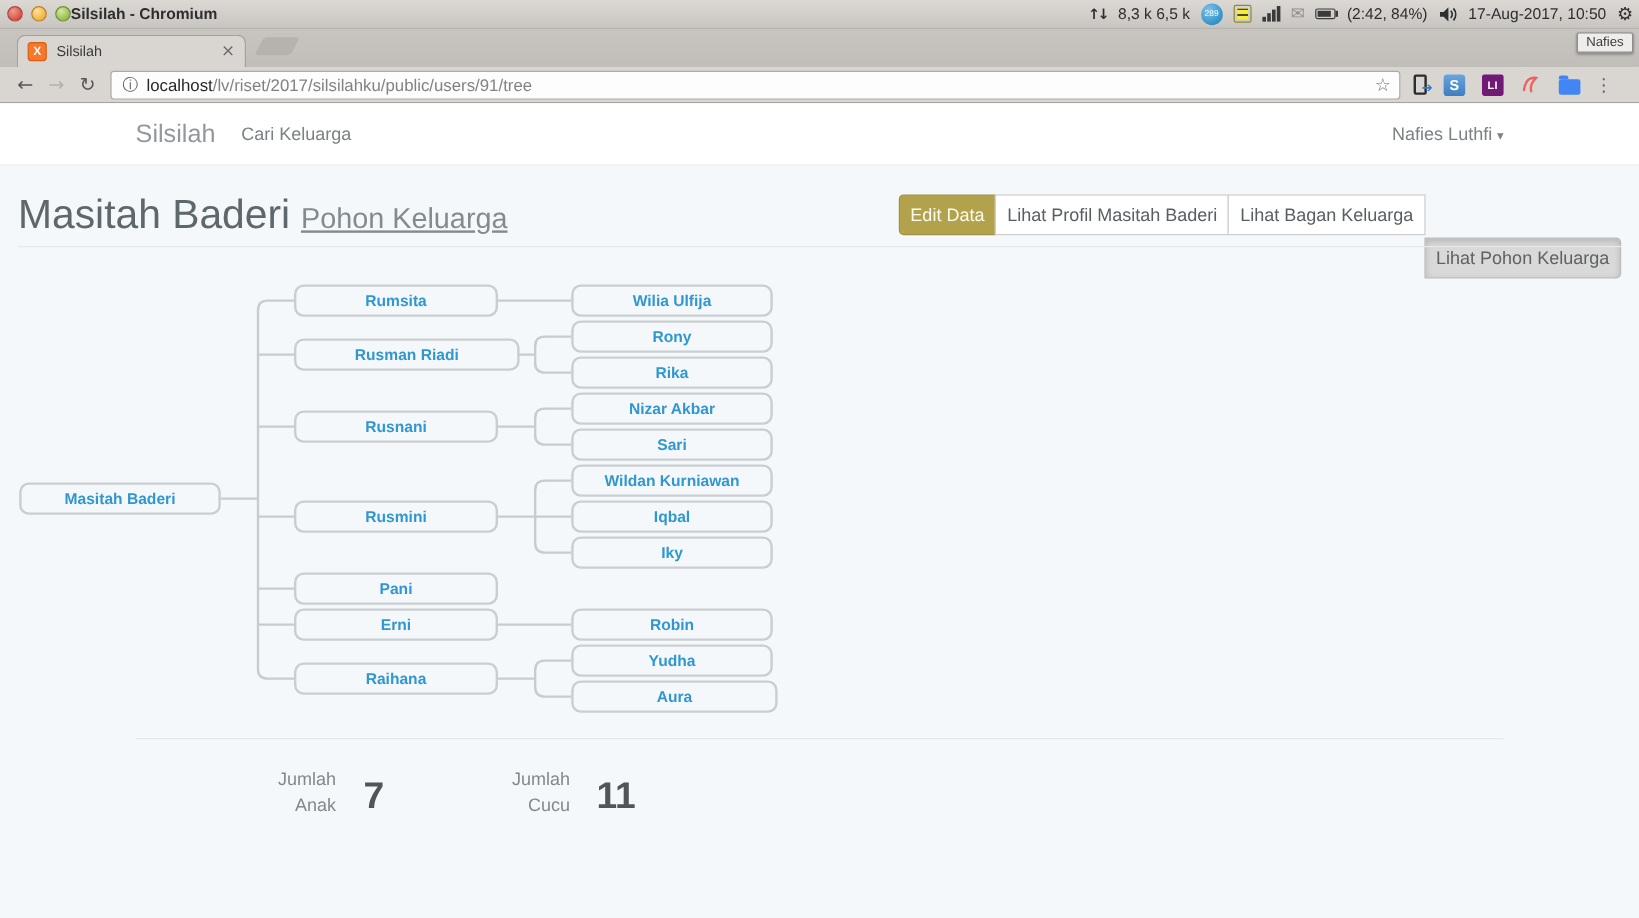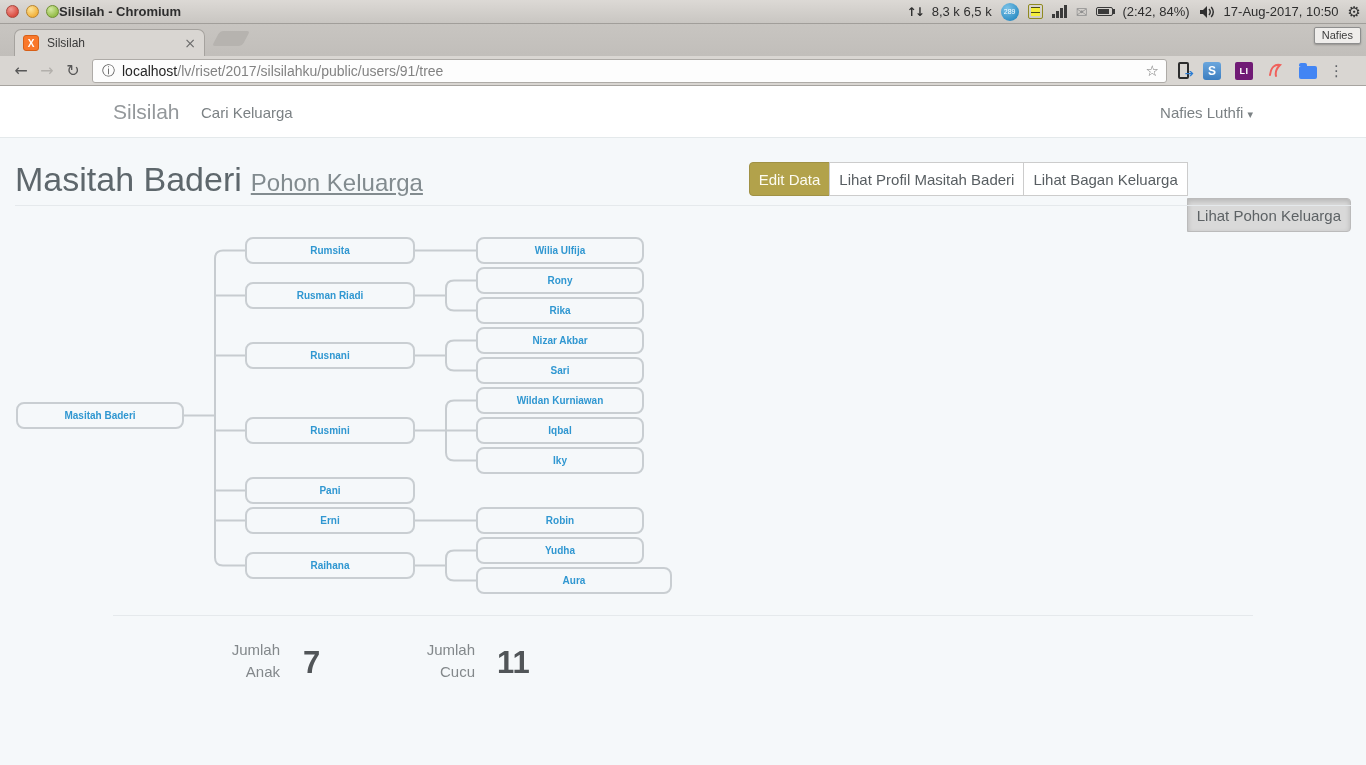--- a/index.html
+++ b/index.html
@@ -89,21 +89,21 @@
   .btn { height:34px; display:flex; align-items:center; padding:0 9px; font-size:15px;
     background:#fff; border:1px solid #ccc; color:#585e62; margin-left:-1px; white-space:nowrap; }
   .btn:first-child { border-radius:4px 0 0 4px; margin-left:0; }
   .btn:last-child { border-radius:0 4px 4px 0; }
   .btn.olive { background:#b2a24b; border-color:#a09145; color:#fcfbf1; }
   .btn.pressed { background:#d9d9d9; border-color:#bbb; color:#5d6265; box-shadow:inset 0 2px 5px rgba(0,0,0,.17);margin-top:36px; }
 
   .tree-svg { position:absolute; left:0; top:0; pointer-events:none; }
   .tree-svg path { fill:none; stroke:#c7ccd0; stroke-width:2; }
   .tnode { position:absolute; height:27px; border:2px solid #c9ced2; border-radius:8px;
-    background:#f5f8fa; color:#3097d1; font-size:10px; font-weight:bold; text-align:center;
+    background:#f5f8fa; color:#3097d1; font-size:13px; font-weight:bold; text-align:center;
     line-height:23px; overflow:hidden; }
 
   .stat-label { position:absolute; width:110px; text-align:right; font-size:15px; line-height:22px; color:#83888b; }
   .stat-value { position:absolute; font-size:31px; line-height:34px; font-weight:bold; color:#515558; }
 </style>
 </head>
 <body>
 
 <div class="ubuntu-bar">
   <div class="win-btns">
@@ -210,33 +210,33 @@
       <path d="M215 217.5H245"></path>
       <path d="M215 292.5H245"></path>
       <path d="M215 352.5H245"></path>
       <path d="M215 382.5H245"></path>
     </svg>
   <div style="position:absolute;left:0;top:0;width:700px;height:470px;">
       <div class="tnode" style="left: 476px; top: 99px; width: 168px;">Wilia Ulfija</div>
       <div class="tnode" style="left: 245px; top: 99px; width: 170px;">Rumsita</div>
       <div class="tnode" style="left: 476px; top: 129px; width: 168px;">Rony</div>
       <div class="tnode" style="left: 476px; top: 159px; width: 168px;">Rika</div>
-      <div class="tnode" style="left: 245px; top: 144px; width: 170px;">Rusman Riadi</div>
+      <div class="tnode" style="left: 245px; top: 144px; width: 188px;">Rusman Riadi</div>
       <div class="tnode" style="left: 476px; top: 189px; width: 168px;">Nizar Akbar</div>
       <div class="tnode" style="left: 476px; top: 219px; width: 168px;">Sari</div>
       <div class="tnode" style="left: 245px; top: 204px; width: 170px;">Rusnani</div>
       <div class="tnode" style="left: 476px; top: 249px; width: 168px;">Wildan Kurniawan</div>
       <div class="tnode" style="left: 476px; top: 279px; width: 168px;">Iqbal</div>
       <div class="tnode" style="left: 476px; top: 309px; width: 168px;">Iky</div>
       <div class="tnode" style="left: 245px; top: 279px; width: 170px;">Rusmini</div>
       <div class="tnode" style="left: 245px; top: 339px; width: 170px;">Pani</div>
       <div class="tnode" style="left: 476px; top: 369px; width: 168px;">Robin</div>
       <div class="tnode" style="left: 245px; top: 369px; width: 170px;">Erni</div>
       <div class="tnode" style="left: 476px; top: 399px; width: 168px;">Yudha</div>
-      <div class="tnode" style="left: 476px; top: 429px; width: 196px;">Aura</div>
+      <div class="tnode" style="left: 476px; top: 429px; width: 172px;">Aura</div>
       <div class="tnode" style="left: 245px; top: 414px; width: 170px;">Raihana</div>
       <div class="tnode" style="left: 16px; top: 264px; width: 168px;">Masitah Baderi</div>
     </div>
 
   <div class="divider divider-2"></div>
 
   <div class="stat-label" style="left:170px;top:501px;">
     <span style="display:block">Jumlah</span>
     <span style="display:block">Anak</span>
   </div>

